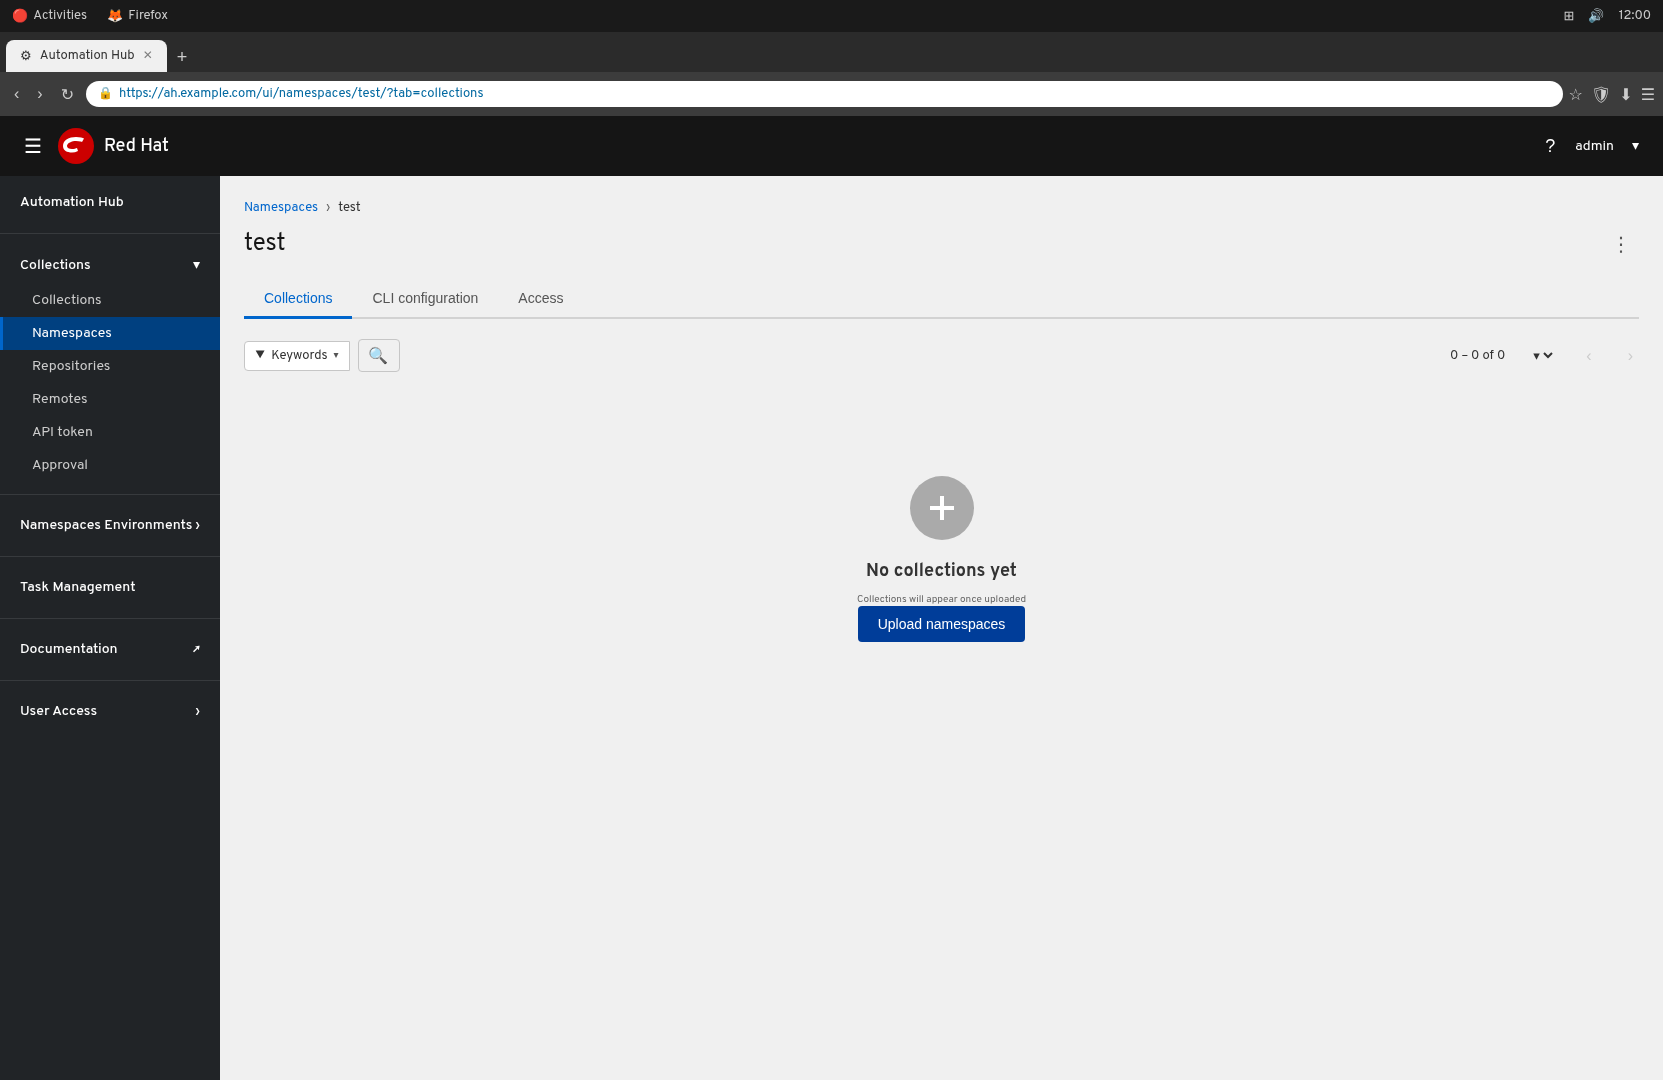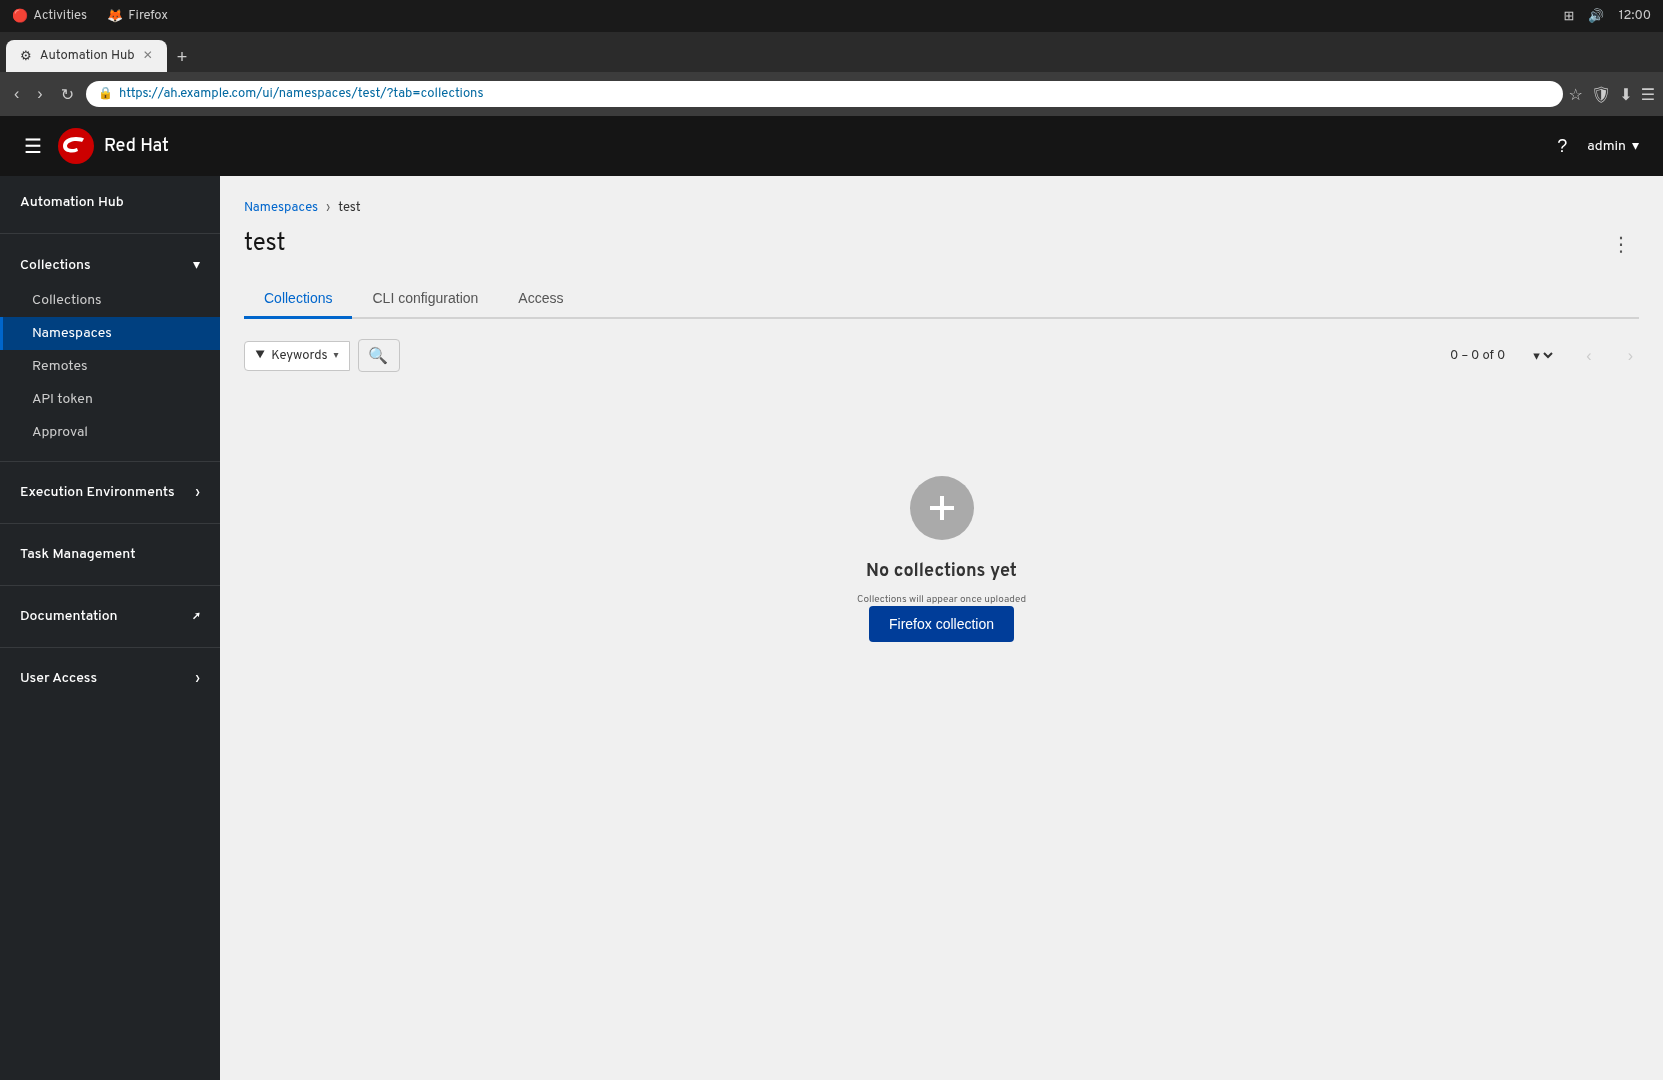--- a/index.html
+++ b/index.html
@@ -93,21 +93,21 @@
       padding: 0 24px;
       height: 60px;
       flex-shrink: 0;
     }
     .hamburger-btn { background: none; border: none; color: #fff; font-size: 20px; cursor: pointer; margin-right: 16px; }
     .brand { display: flex; align-items: center; gap: 10px; text-align: center; }
     .brand-logo { width: 36px; height: 36px; }
     .brand-name { color: #fff; font-size: 18px; font-weight: 500; }
     .header-right { margin-left: auto; display: flex; align-items: center; gap: 20px; }
     .help-btn { background: none; border: none; color: #fff; font-size: 18px; cursor: pointer; }
-    .user-menu { display: flex; align-items: center; gap: 6px; color: #fff; cursor: pointer; }
+    .user-menu { display: flex; align-items: center; gap: 18px; color: #fff; cursor: pointer; }
     .user-name { font-size: 14px; }
 
     
     .main-layout {
       display: flex;
       flex: 1;
       overflow: hidden;
     }
 
     
@@ -372,35 +372,38 @@
           <span>Collections</span>
           <span>▾</span>
         </div>
         <div class="sidebar-item">
           <span>Collections</span>
         </div>
         <div class="sidebar-item active">
           <span>Namespaces</span>
         </div>
         <div class="sidebar-item">
+          <span>Repositories</span>
+        </div>
+        <div class="sidebar-item">
           <span>Remotes</span>
         </div>
         <div class="sidebar-item">
           <span>API token</span>
         </div>
         <div class="sidebar-item">
           <span>Approval</span>
         </div>
       </div>
 
       <div class="sidebar-divider"></div>
 
       <div class="sidebar-section">
         <div class="sidebar-section-header">
-          <span>Execution Environments</span>
+          <span>Namespaces Environments</span>
           <span>›</span>
         </div>
       </div>
 
       <div class="sidebar-divider"></div>
 
       <div class="sidebar-section">
         <div class="sidebar-section-header">
           <span>Task Management</span>
         </div>
@@ -464,17 +467,17 @@
       </div>
 
       <div class="empty-state">
         <div class="empty-icon">
           <svg viewBox="0 0 32 32">
             <path d="M14 4v10H4v4h10v10h4V18h10v-4H18V4z"></path>
           </svg>
         </div>
         <h2 class="empty-title">No collections yet</h2>
         <p class="empty-desc">Collections will appear once uploaded</p>
-        <button class="upload-btn">Firefox collection</button>
+        <button class="upload-btn">Upload namespaces</button>
       </div>
     </main>
   </div>
 </div>
 
 </body></html>

